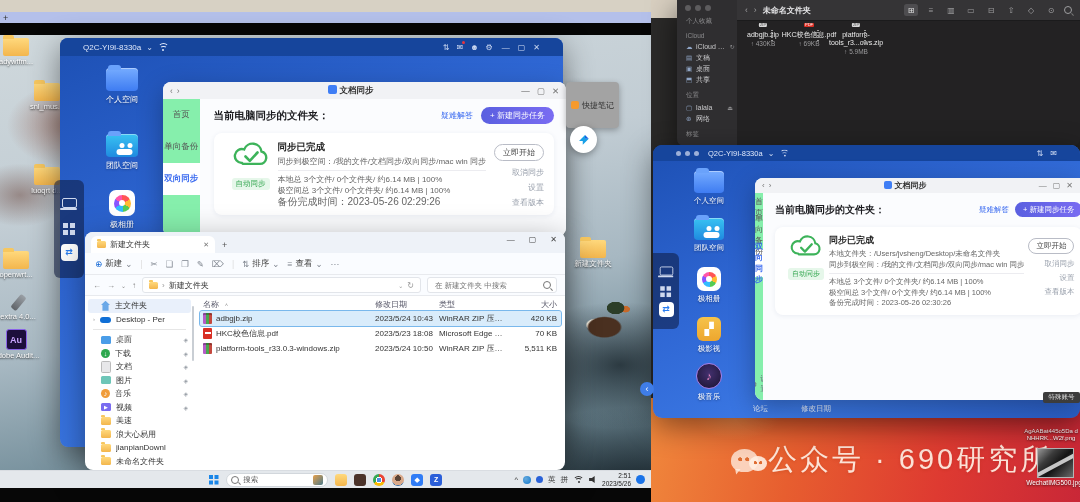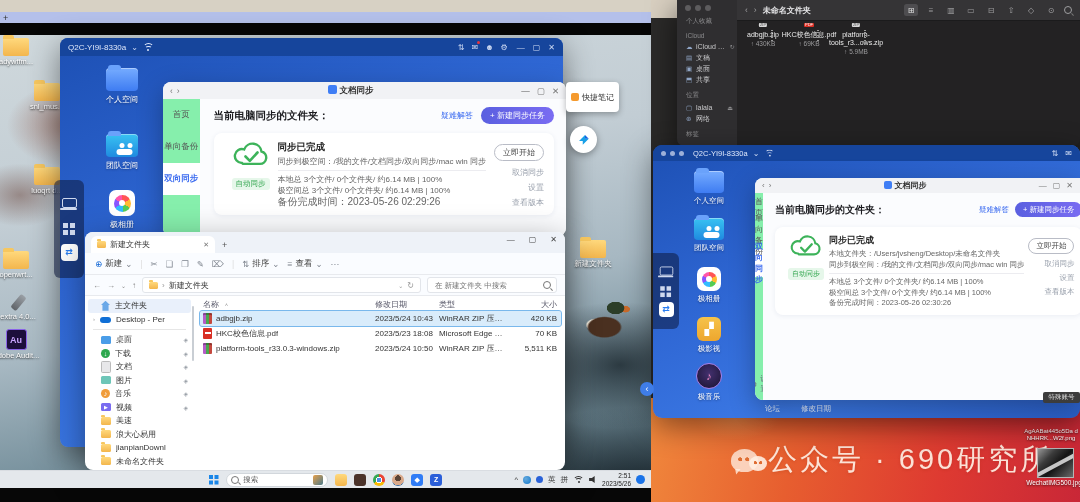--- a/index.html
+++ b/index.html
@@ -24,21 +24,21 @@
     filter:blur(.4px)}
   .dsk{position:absolute;width:52px;text-align:center}
   .dsk .lb{font-size:7.5px;color:#fff;text-shadow:0 1px 2px rgba(0,0,0,.85);line-height:8px;display:block}
   .fo{width:26px;height:18px;margin:0 auto 2px;background:linear-gradient(180deg,#ffd97d,#f3b64d);border-radius:2px;position:relative}
   .fo::before{content:"";position:absolute;left:0;top:-3px;width:11px;height:4px;background:#f7c75f;border-radius:2px 2px 0 0}
   .usb{width:7px;height:17px;margin:0 auto 2px;background:linear-gradient(180deg,#9aa0a6,#5f6368);border-radius:2px;transform:rotate(40deg)}
   .au{width:19px;height:19px;margin:0 auto 2px;background:#1d0f3c;border:1px solid #8a63e8;border-radius:3px;
       color:#c9a4ff;font-size:9px;font-weight:700;display:flex;align-items:center;justify-content:center}
 
   .jz-win{background:linear-gradient(155deg,#1d50b4 0%,#2f67d4 40%,#3b78e4 70%,#2a5ec6 100%);border-radius:8px;box-shadow:0 8px 30px rgba(0,0,0,.45)}
-  .jz-tb{height:18px;background:#16459c;border-radius:8px 8px 0 0;display:flex;align-items:center;padding:0 8px;color:#dfe8fb;font-size:8px;gap:5px}
+  .jz-tb{height:18px;background:#16459c;border-radius:8px 8px 0 0;display:flex;align-items:center;padding:0 23px;color:#dfe8fb;font-size:8px;gap:5px}
   .jz-ic{opacity:.9;font-size:8px}
   .dotm{width:5px;height:5px;border-radius:50%;background:#9db0d8;display:inline-block;margin-right:4px}
   .app{position:absolute;width:60px;text-align:center;color:#fff}
   .app .lb{font-size:8px;display:block;margin-top:3px;text-shadow:0 1px 2px rgba(0,20,60,.5)}
   .bfold{width:32px;height:23px;margin:0 auto;background:linear-gradient(180deg,#76acff,#3e7cf2);border-radius:4px;position:relative;box-shadow:inset 0 1px 0 rgba(255,255,255,.4)}
   .bfold::before{content:"";position:absolute;left:2px;top:-3px;width:13px;height:5px;background:#6aa2fb;border-radius:3px 3px 0 0}
   .ppl{position:absolute;left:50%;top:50%;transform:translate(-50%,-60%);width:5px;height:5px;border-radius:50%;background:#fff;box-shadow:8px 0 0 #fff}
   .ppl::after{content:"";position:absolute;left:-3px;top:6px;width:16px;height:6px;background:#fff;border-radius:3px}
   .album{width:26px;height:26px;margin:0 auto;background:#fff;border-radius:7px;display:flex;align-items:center;justify-content:center}
   .flower{width:17px;height:17px;border-radius:50%;background:conic-gradient(#f55 0 60deg,#fb3 60deg 120deg,#5c5 120deg 180deg,#3bf 180deg 240deg,#85f 240deg 300deg,#f5a 300deg);position:relative}
@@ -283,21 +283,21 @@
               <span class="startp" style="font-size:8px;padding:2px 8px">立即开始</span>
               <span class="lnk" style="font-size:8px;margin-top:6px">取消同步</span>
               <span class="lnk" style="font-size:8px;margin-top:4px">设置</span>
               <span class="lnk" style="font-size:8px;margin-top:4px">查看版本</span>
             </div>
           </div>
         </div>
       </div>
     </div>
 
-    <div class="a fx" style="left:566px;top:82px;height:14px;background:#ffffff;border-radius:4px;padding:8px 5px;gap:3px;font-size:8px;color:#333;box-shadow:0 2px 6px rgba(0,0,0,.3)">
+    <div class="a fx" style="left:566px;top:82px;height:14px;background:#a3a3a3;border-radius:4px;padding:16px 5px;gap:3px;font-size:8px;color:#333;box-shadow:0 2px 6px rgba(0,0,0,.3)">
       <span style="width:8px;height:8px;border-radius:2px;background:#f59a2e;display:inline-block"></span>
       <span>快捷笔记</span>
     </div>
     <div class="a" style="left:570px;top:126px;width:27px;height:27px;border-radius:50%;background:#fff;box-shadow:0 2px 7px rgba(0,0,0,.35);display:flex;align-items:center;justify-content:center">
       <svg width="15" height="15" viewBox="0 0 20 20">
         <path d="M4 12 L12 4 L12 9 L17 9 L9 17 L9 12 Z" fill="#18a0e8"></path>
         <path d="M12 4 L17 9 L12 9 Z" fill="#1464e0"></path>
       </svg>
     </div>
     <div class="dsk" style="left:567px;top:240px;z-index:3">
@@ -622,21 +622,21 @@
       </div>
       <div class="app" style="left:28px;top:218px;width:56px">
         <div class="music">♪</div>
         <span class="lb" style="font-size:7.5px">极音乐</span>
       </div>
       <div class="mini" style="position:absolute;left:0;top:108px;width:26px;height:66px;padding:5px 0;border-radius:0 6px 6px 0">
         <span class="lap" style="transform:scale(.9)"></span>
         <span class="grid4" style="margin:3px 7px 3px 0;transform:scale(.9)"></span>
         <span class="syncbtn" style="width:15px;height:15px">⇄</span>
       </div>
-      <span class="a" style="left:112px;top:259px;font-size:7.5px;color:#e6eefc">论坛</span>
+      <span class="a" style="left:100px;top:259px;font-size:7.5px;color:#e6eefc">论坛</span>
       <span class="a" style="left:148px;top:259px;font-size:7.5px;color:#e6eefc">修改日期</span>
     </div>
 
     <div class="a sw" style="left:104px;top:178px;width:325px;height:222px;border-radius:8px 0 0 8px;z-index:4">
       <div class="sw-tb" style="height:15px;font-size:8px">
         <span>‹</span>
           <span style="margin-left:4px">›</span>
         <span class="sw-title" style="font-size:8px"><i class="sw-appic" style="width:8px;height:8px"></i><span>文档同步</span></span>
         <span>—</span>
           <span style="margin:0 6px">▢</span>

